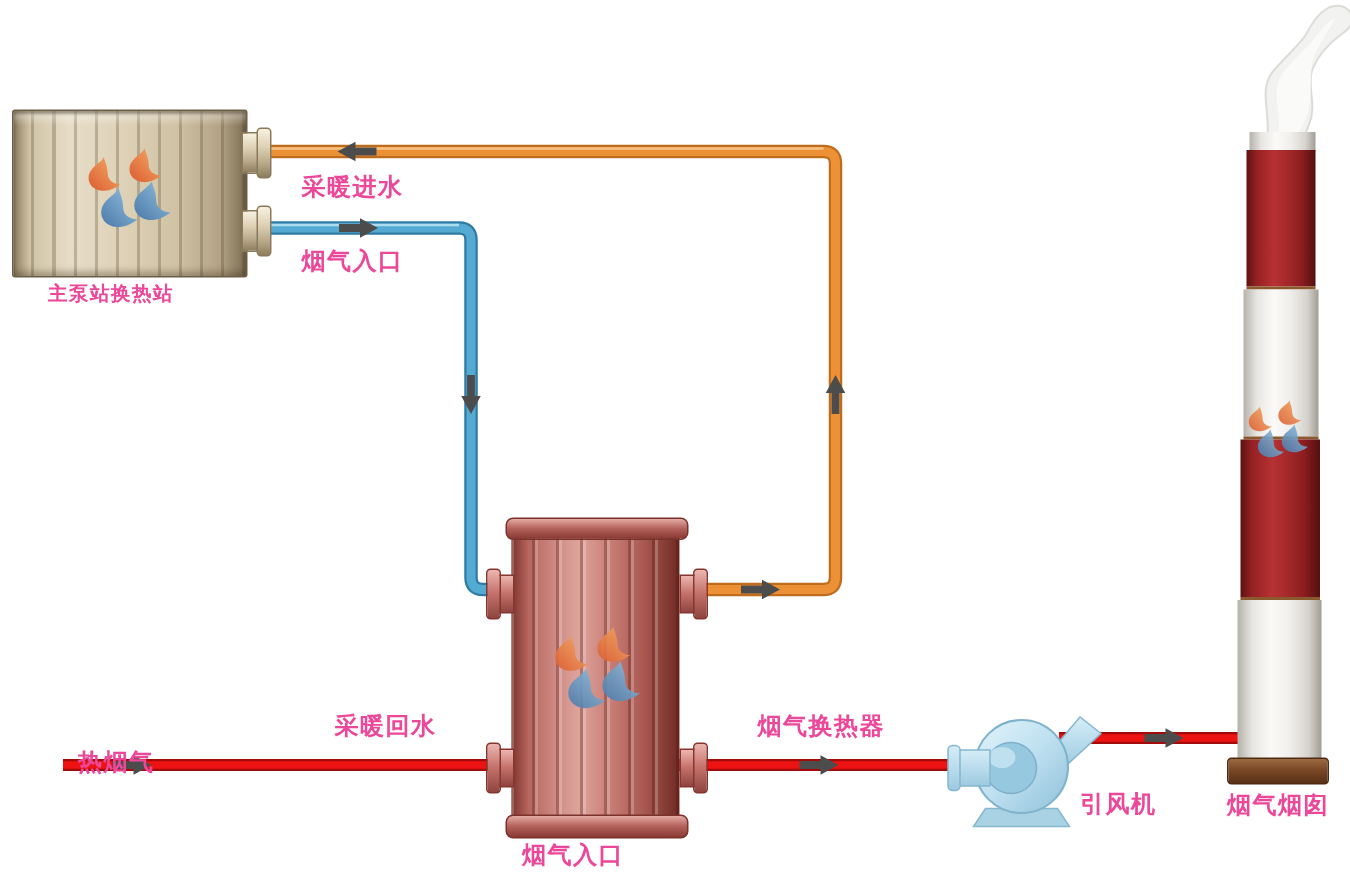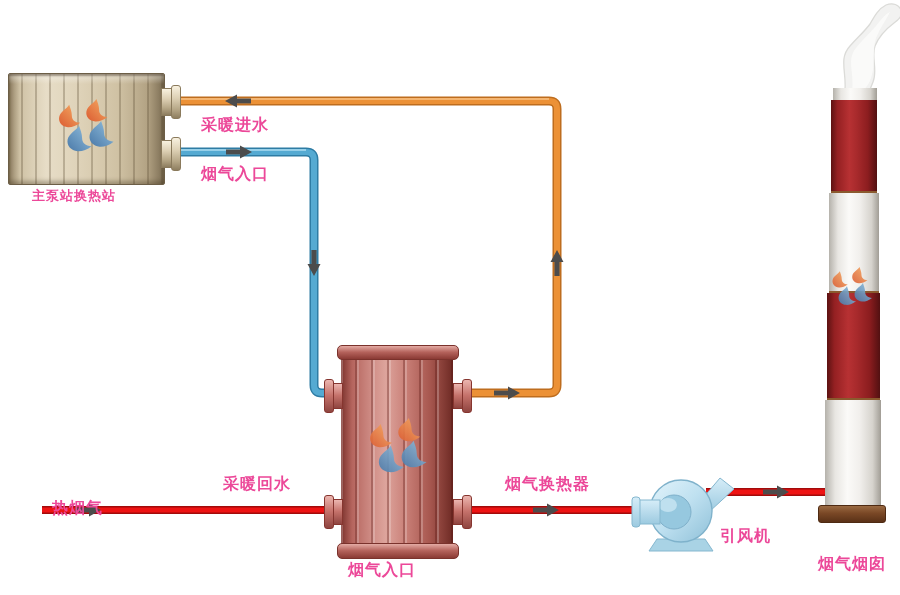--- a/index.html
+++ b/index.html
@@ -177,14 +177,14 @@
   <div class="chbase"></div>
 
   <div class="label" style="left:32px;top:187px;font-size:13px">主泵站换热站</div>
   <div class="label" style="left:201px;top:115px">采暖进水</div>
   <div class="label" style="left:201px;top:164px">烟气入口</div>
   <div class="label" style="left:52px;top:498px">热烟气</div>
   <div class="label" style="left:223px;top:474px">采暖回水</div>
   <div class="label" style="left:505px;top:474px">烟气换热器</div>
   <div class="label" style="left:348px;top:560px">烟气入口</div>
   <div class="label" style="left:720px;top:526px">引风机</div>
-  <div class="label" style="left:818px;top:554px">烟气烟囱</div>
+  <div class="label" style="left:818px;top:527px">烟气烟囱</div>
 </div>
 
 </body></html>

